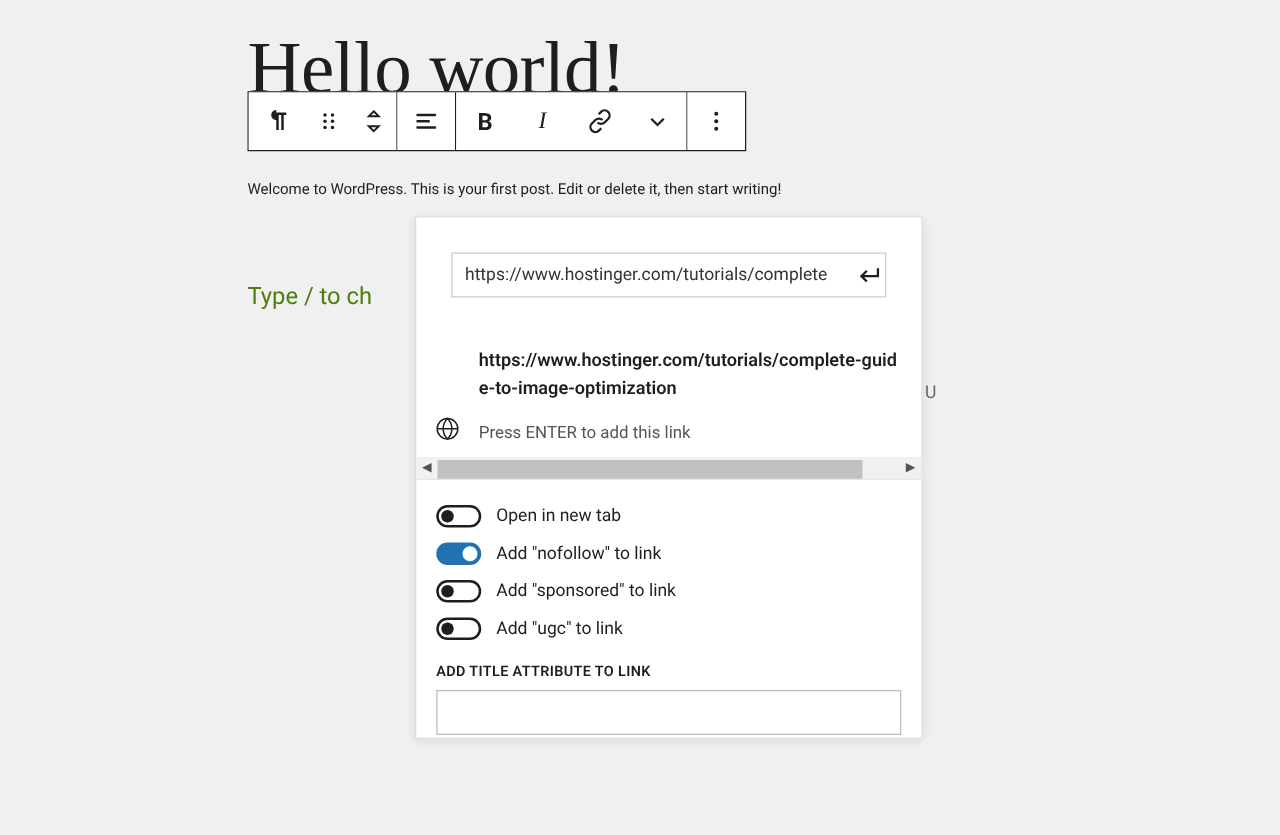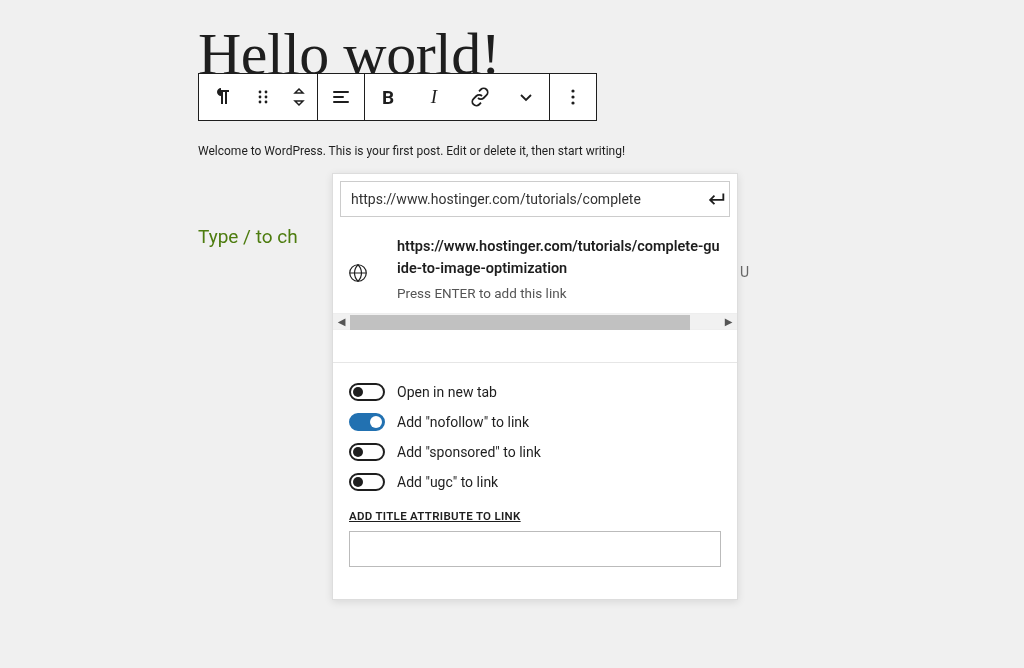--- a/index.html
+++ b/index.html
@@ -68,21 +68,21 @@
     .link-panel {
       position: absolute;
       top: 173px;
       left: 332px;
       width: 406px;
       background: #fff;
       border: 1px solid #ddd;
       box-shadow: 0 2px 8px rgba(0,0,0,0.1);
     }
     .link-input-row {
-      padding: 7px;
+      padding: 28px;
       display: flex;
       align-items: center;
       gap: 8px;
     }
     .link-input-box {
       flex: 1;
       border: 1px solid #ccc;
       padding: 8px 10px;
       font-size: 14px;
       color: #333;
@@ -100,22 +100,22 @@
       align-items: center;
       justify-content: center;
       cursor: pointer;
       font-size: 22px;
       margin-left: -36px;
       z-index: 2;
     }
     .suggestion {
       padding: 12px 16px 12px 14px;
       display: flex;
-      gap: 28px;
-      align-items: center;
+      gap: 14px;
+      align-items: flex-end;
       position: relative;
     }
     .suggestion-icon {
       width: 22px;
       height: 22px;
       flex-shrink: 0;
       margin-top: 10px;
       display: flex;
       align-items: center;
       justify-content: center;
@@ -126,21 +126,21 @@
     .suggestion-url {
       font-size: 14.5px;
       font-weight: 600;
       color: #1e1e1e;
       line-height: 1.5;
       word-break: break-all;
     }
     .suggestion-hint {
       font-size: 13.5px;
       color: #555;
-      margin-top: 5px;
+      margin-top: 16px;
     }
     .u-badge {
       position: absolute;
       right: -12px;
       top: 40px;
       font-size: 14px;
       color: #666;
     }
     .hscroll {
       height: 17px;
@@ -167,23 +167,22 @@
     }
     .hscroll-thumb {
       position: absolute;
       left: 0;
       top: 1px;
       height: 15px;
       width: 92%;
       background: #c1c1c1;
     }
     .options {
-      padding: 14px 16px 32px 16px;
+      padding: 14px 16px 2px 16px;
       border-top: 1px solid #e6e6e6;
-      margin-top: 32px;
     }
     .toggle-row {
       display: flex;
       align-items: center;
       gap: 12px;
       padding: 6px 0;
     }
     .toggle {
       width: 36px;
       height: 18px;
@@ -218,21 +217,20 @@
       font-size: 14px;
       color: #1e1e1e;
     }
     .field-label {
       font-size: 11.5px;
       font-weight: 600;
       letter-spacing: 0.3px;
       color: #1e1e1e;
       margin-top: 12px;
       margin-bottom: 8px;
-      text-decoration: underline;
     }
     .title-input {
       width: 100%;
       height: 36px;
       border: 1px solid #bbb;
       padding: 6px 8px;
       font-size: 14px;
     }
   </style>
 </head>

